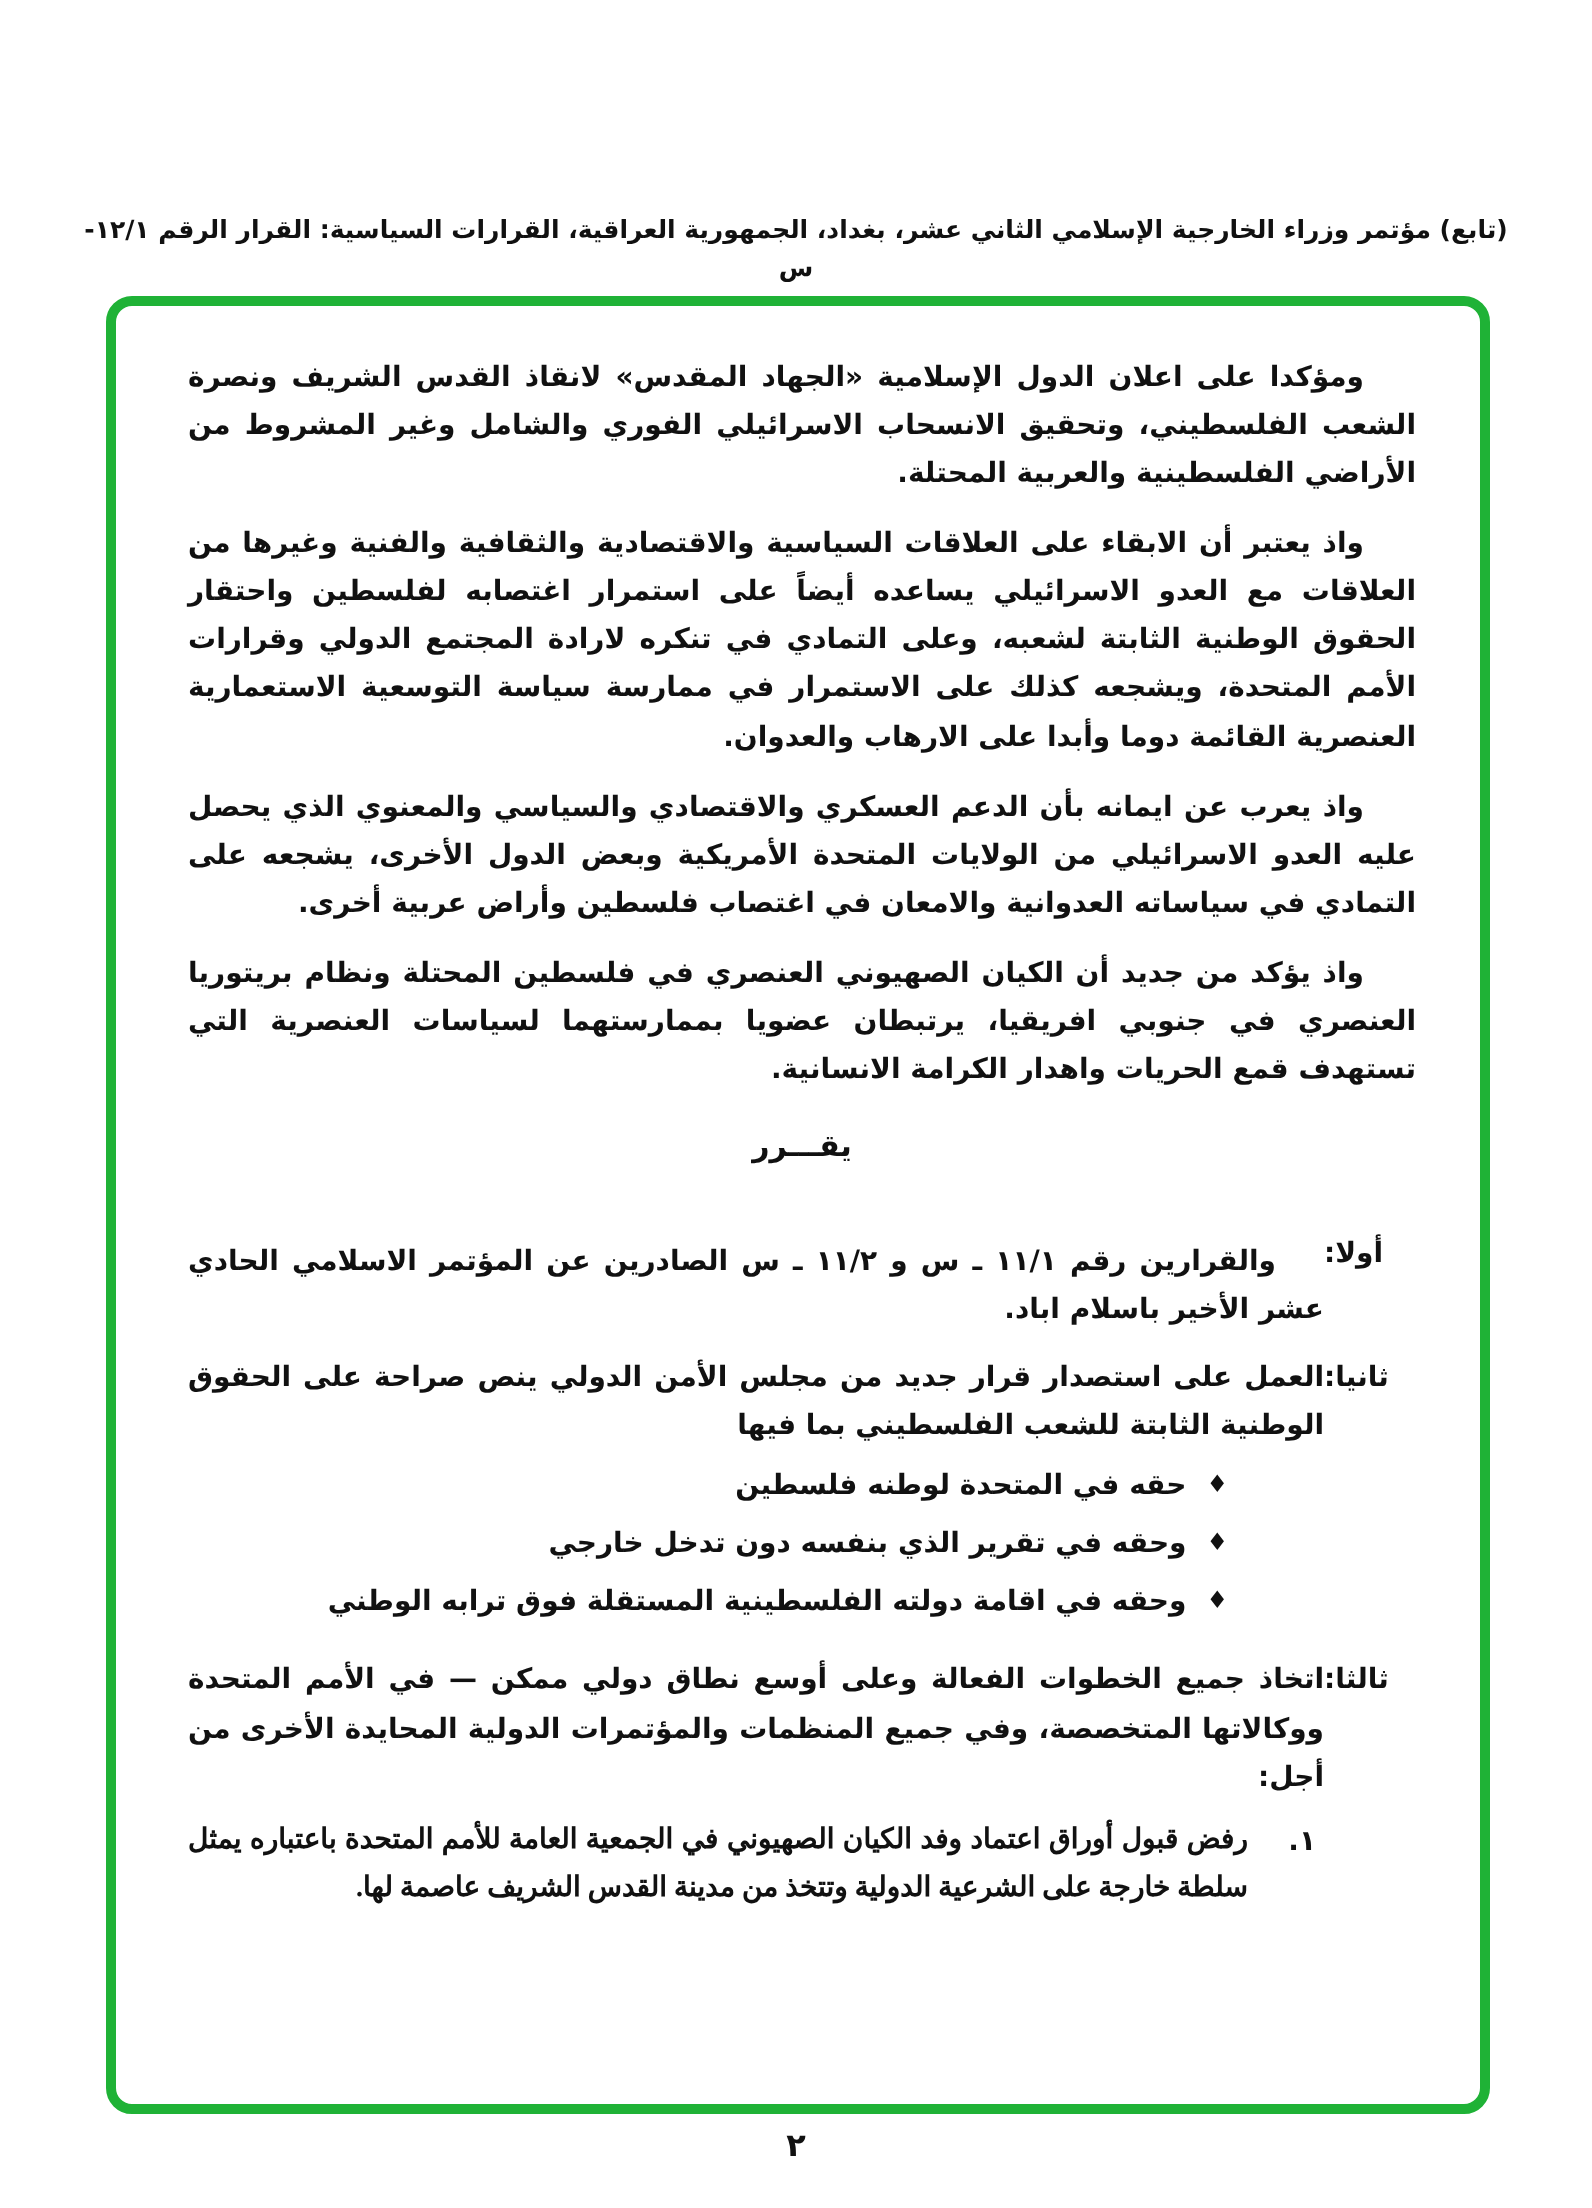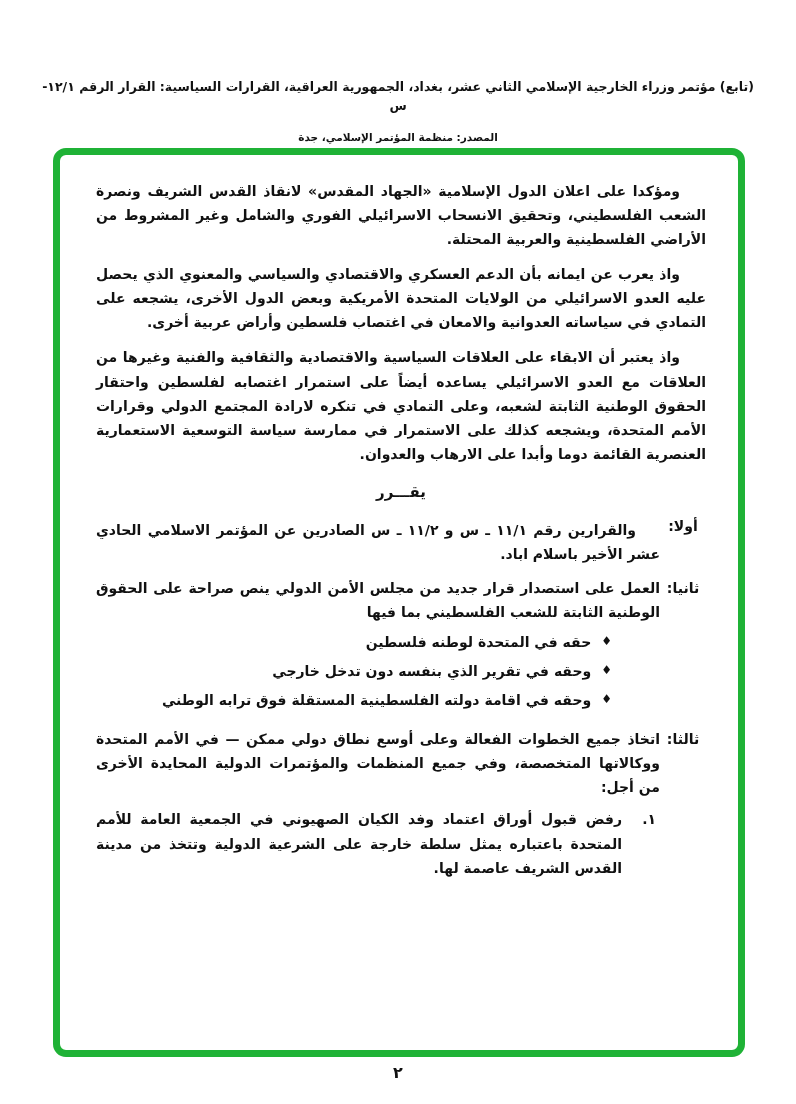--- a/index.html
+++ b/index.html
@@ -5,62 +5,63 @@
   html,body{margin:0;padding:0;}
   body{
     width:796px;height:1104px;position:relative;background:#ffffff;
     font-family:"DejaVu Sans",sans-serif;color:#111;
     -webkit-font-smoothing:antialiased;
   }
   .header{
     position:absolute;top:78px;left:40px;right:40px;
     direction:rtl;text-align:center;font-weight:700;
   }
-  .header-line1{font-size:12.5px;letter-spacing:0;line-height:1.5;}
+  .header-line1{font-size:12.5px;letter-spacing:0;line-height:1.5;margin-top:28px;}
   .header-line2{font-size:10.5px;margin-top:15px;}
   .green-box{
     position:absolute;left:53px;top:148px;width:692px;height:909px;
-    box-sizing:border-box;border:7px solid #a16207;border-radius:13px;
+    box-sizing:border-box;border:5px solid #a16207;border-radius:13px;
     padding:24px 32px 10px 36px;direction:rtl;overflow:hidden;background:#fff;
   }
   .doc{font-size:14px;font-weight:700;line-height:1.72;text-align:justify;}
   .para{text-indent:26px;margin:0 0 11px 0;}
   .decides{
-    text-align:center;text-indent:0;font-size:15px;margin:14px 0 8px 0;
+    text-align:center;text-indent:0;font-size:15px;margin:14px 0 28px 0;
   }
   .item{display:flex;margin-bottom:10px;}
-  .item-label{flex:0 0 46px;text-align:center;}
+  .item-label{flex:0 0 46px;text-align:left;}
   .item-body{flex:1;text-align:justify;}
   .subpara{text-indent:24px;margin-top:4px;}
   .bullet-list{margin-top:6px;}
   .bullet-row{display:flex;gap:10px;padding-right:48px;margin:5px 0;text-align:right;}
   .bullet-glyph{flex:0 0 auto;font-size:12px;line-height:1.9;}
   .num-list{margin-top:8px;}
   .num-row{display:flex;gap:8px;padding-right:4px;margin-bottom:9px;}
   .num-label{flex:0 0 26px;text-align:right;}
-  .num-text{flex:1;text-align:justify;}
+  .num-text{flex:1;text-align:justify;font-family:Liberation Serif, serif;}
   .page-number{
     position:absolute;left:0;right:0;top:1063px;text-align:center;
     font-size:16px;font-weight:700;direction:rtl;
   }
 </style>
 </head>
 <body>
 
 <div class="header">
   <div class="header-line1">(تابع) مؤتمر وزراء الخارجية الإسلامي الثاني عشر، بغداد، الجمهورية العراقية، القرارات السياسية: القرار الرقم ١٢/١- س</div>
   <div class="header-line2">المصدر: منظمة المؤتمر الإسلامي، جدة</div>
 </div>
 
 <div class="green-box" style="border-color: rgb(31, 178, 54);">
   <div class="doc">
 
     <p class="para">ومؤكدا على اعلان الدول الإسلامية «الجهاد المقدس» لانقاذ القدس الشريف ونصرة الشعب الفلسطيني، وتحقيق الانسحاب الاسرائيلي الفوري والشامل وغير المشروط من الأراضي الفلسطينية والعربية المحتلة.</p>
+    <p class="para">واذ يعتبر أن الابقاء على العلاقات السياسية والاقتصادية والثقافية والفنية وغيرها من العلاقات مع العدو الاسرائيلي يساعده أيضاً على استمرار اغتصابه لفلسطين واحتقار الحقوق الوطنية الثابتة لشعبه، وعلى التمادي في تنكره لارادة المجتمع الدولي وقرارات الأمم المتحدة، ويشجعه كذلك على الاستمرار في ممارسة سياسة التوسعية الاستعمارية العنصرية القائمة دوما وأبدا على الارهاب والعدوان.</p>
     <p class="para">واذ يعرب عن ايمانه بأن الدعم العسكري والاقتصادي والسياسي والمعنوي الذي يحصل عليه العدو الاسرائيلي من الولايات المتحدة الأمريكية وبعض الدول الأخرى، يشجعه على التمادي في سياساته العدوانية والامعان في اغتصاب فلسطين وأراض عربية أخرى.</p>
-    <p class="para">واذ يعتبر أن الابقاء على العلاقات السياسية والاقتصادية والثقافية والفنية وغيرها من العلاقات مع العدو الاسرائيلي يساعده أيضاً على استمرار اغتصابه لفلسطين واحتقار الحقوق الوطنية الثابتة لشعبه، وعلى التمادي في تنكره لارادة المجتمع الدولي وقرارات الأمم المتحدة، ويشجعه كذلك على الاستمرار في ممارسة سياسة التوسعية الاستعمارية العنصرية القائمة دوما وأبدا على الارهاب والعدوان.</p>
+    <p class="para">واذ يؤكد من جديد أن الكيان الصهيوني العنصري في فلسطين المحتلة ونظام بريتوريا العنصري في جنوبي افريقيا، يرتبطان عضويا بممارستهما لسياسات العنصرية التي تستهدف قمع الحريات واهدار الكرامة الانسانية.</p>
 
     <p class="para decides">يقـــرر</p>
 
     <div class="item">
       <span class="item-label">أولا:</span>
       <div class="item-body">
         <div class="subpara">والقرارين رقم ١١/١ ـ س و ١١/٢ ـ س الصادرين عن المؤتمر الاسلامي الحادي عشر الأخير باسلام اباد.</div>
       </div>
     </div>
 

